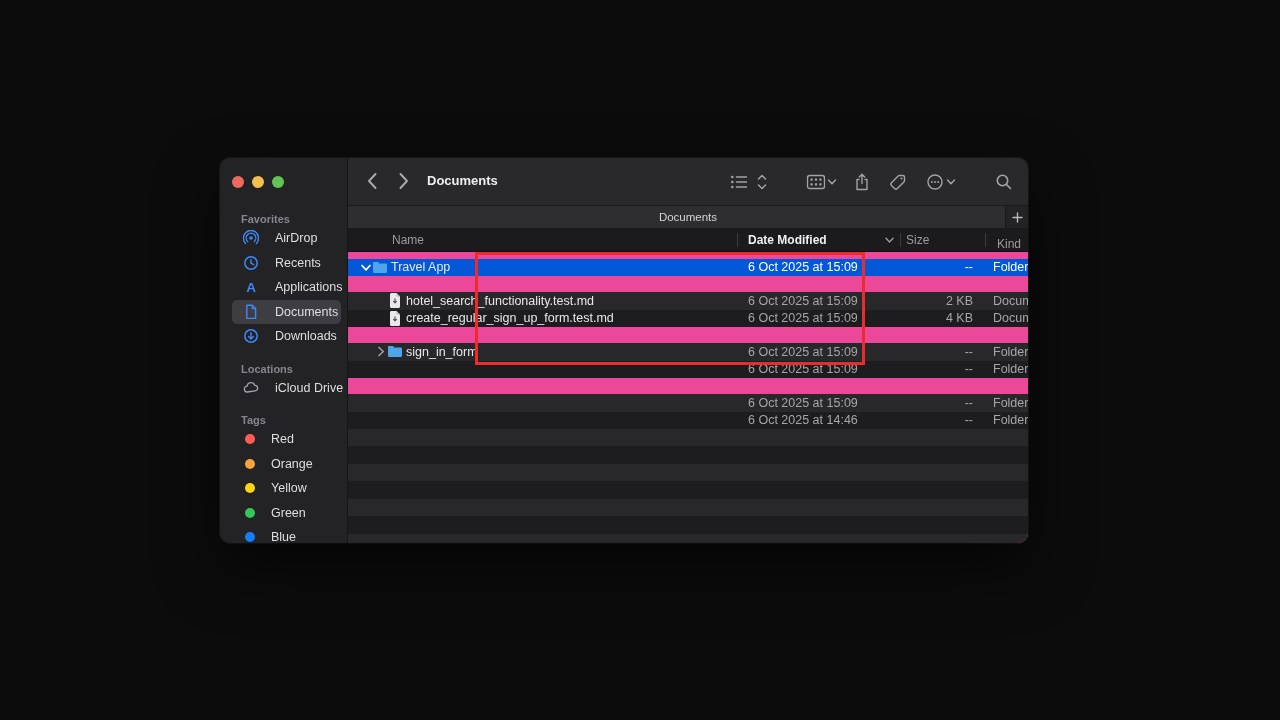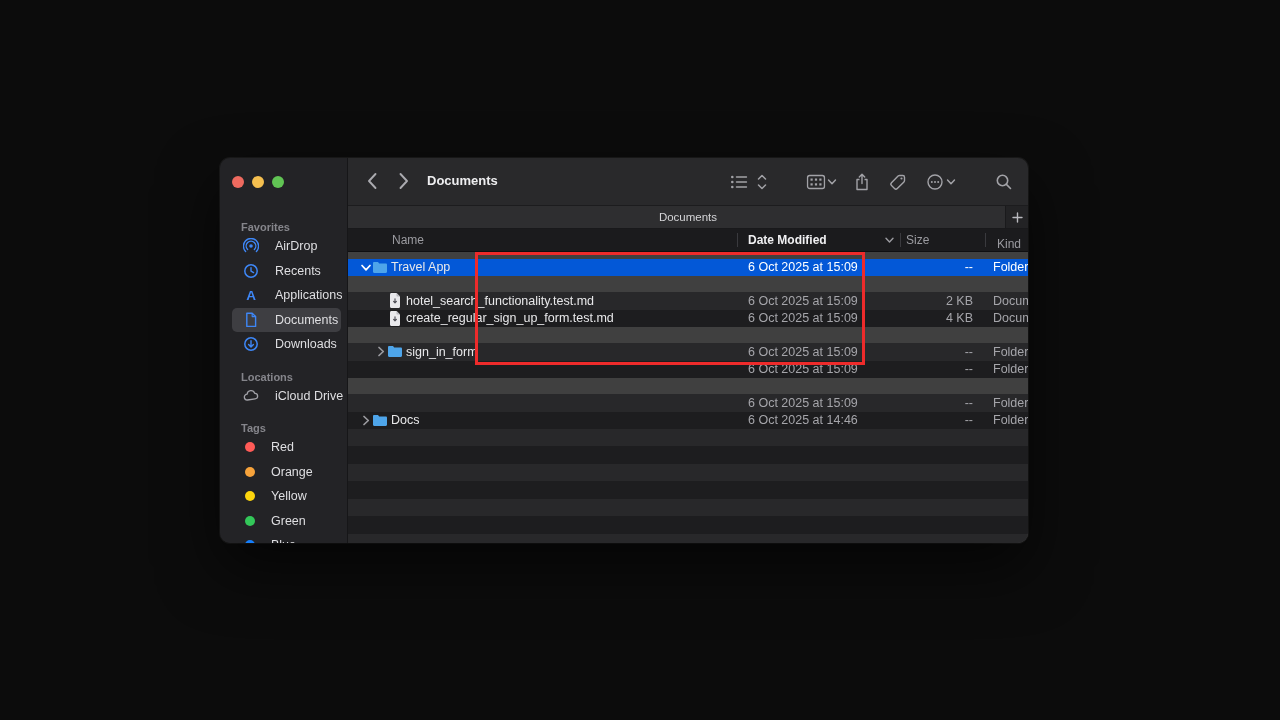--- a/index.html
+++ b/index.html
@@ -15,21 +15,21 @@
   
   .sidebar {
     width:128px; min-width:128px; height:100%;
     background:#232326; border-right:1px solid #161618;
     position:relative;
   }
   .traffic { position:absolute; left:12px; top:18px; display:flex; gap:8px; }
   .traffic .dot { width:12px; height:12px; border-radius:50%; }
   .sb-content { padding-top:51px; }
   .sb-title { margin:14px 0 1px 21px; font-size:11px; font-weight:700; color:#85858b; }
-  .sb-title.first { margin-top:12px; }
+  .sb-title.first { margin-top:4px; }
   .sb-item {
     height:24.5px; margin:0 6px 0 12px; border-radius:5px;
     display:flex; align-items:center; gap:16px; padding-left:11px;
     font-size:12.5px; color:#dfdfe2; white-space:nowrap;
   }
   .sb-item.selected { background:#3e3e42; }
   .sb-item .sbicon { width:16px; height:16px; flex:0 0 16px; display:flex; align-items:center; justify-content:center; }
   .sb-item.tag { padding-left:13px; }
   .tagdot { width:10px; height:10px; }
 
@@ -55,21 +55,21 @@
   }
 
   .colheader { height:23px; flex:0 0 23px; background:#1b1b1d; border-bottom:1px solid #0f0f11; position:relative; font-size:12px; color:#9b9ba0; }
   .colheader .h-name { position:absolute; left:44px; top:4px; }
   .colheader .h-date { position:absolute; left:400px; top:4px; color:#f0f0f2; font-weight:700; }
   .colheader .h-sortchev { position:absolute; left:537px; top:8px; }
   .colheader .h-size { position:absolute; left:558px; top:4px; }
   .colheader .h-kind { position:absolute; left:649px; top:8px; }
   .colheader .vdiv { position:absolute; top:4px; bottom:4px; width:1px; background:#3a3a3e; }
 
-  .rows { flex:1; background:#404040; padding-top:6.5px; display:flex; flex-direction:column; position:relative; }
+  .rows { flex:1; background:#ec4899; padding-top:6.5px; display:flex; flex-direction:column; position:relative; }
   .frow { height:17.5px; flex:0 0 17.5px; position:relative; font-size:12.5px; color:#e8e8ea; }
   .frow.light { background:#28282a;margin-top:16px; }
   .frow.dark  { background:#1d1d1f; }
   .frow.selected { background:#0358d7; }
   .frow.selected .c-date, .frow.selected .c-size, .frow.selected .c-kind { color:#ffffff; }
   .frow.selected .disc svg path { stroke:#ffffff; }
   .c-name { position:absolute; left:0; top:0; bottom:0; width:389px; display:flex; align-items:center; overflow:hidden; white-space:nowrap; }
   .disc { width:12px; flex:0 0 12px; display:flex; align-items:center; justify-content:center; }
   .disc.open svg { transform:rotate(90deg); }
   .ficon { width:16px; flex:0 0 16px; margin-right:3px; display:flex; align-items:center; justify-content:center; }
@@ -388,33 +388,20 @@
         <div class="c-kind">Folder</div>
       </div>
 
       <div class="frow light">
         <div class="c-date">6 Oct 2025 at 15:09</div>
         <div class="c-size">--</div>
         <div class="c-kind">Folder</div>
       </div>
 
       <div class="frow dark">
-        <div class="c-name" style="padding-left:12px">
-          <span class="disc">
-              <svg width="8" height="11" viewBox="0 0 8 11">
-                <path d="M2 1.5 L6.3 5.5 L2 9.5" stroke="#9b9ba0" stroke-width="1.7" fill="none" stroke-linecap="round" stroke-linejoin="round"></path>
-              </svg>
-            </span>
-          <span class="ficon">
-              <svg width="16" height="13" viewBox="0 0 16 13">
-                <path d="M1 2.2 C1 1.5 1.5 1 2.2 1 H6 L7.2 2.5 H13.8 C14.5 2.5 15 3 15 3.7 V10.8 C15 11.5 14.5 12 13.8 12 H2.2 C1.5 12 1 11.5 1 10.8 Z" fill="#4ea5ea"></path>
-              </svg>
-            </span>
-          <span class="label">Docs</span>
-        </div>
         <div class="c-date">6 Oct 2025 at 14:46</div>
         <div class="c-size">--</div>
         <div class="c-kind">Folder</div>
       </div>
 
       <div class="filler"></div>
     </div>
 
     <div class="annotation"></div>
   </div>

